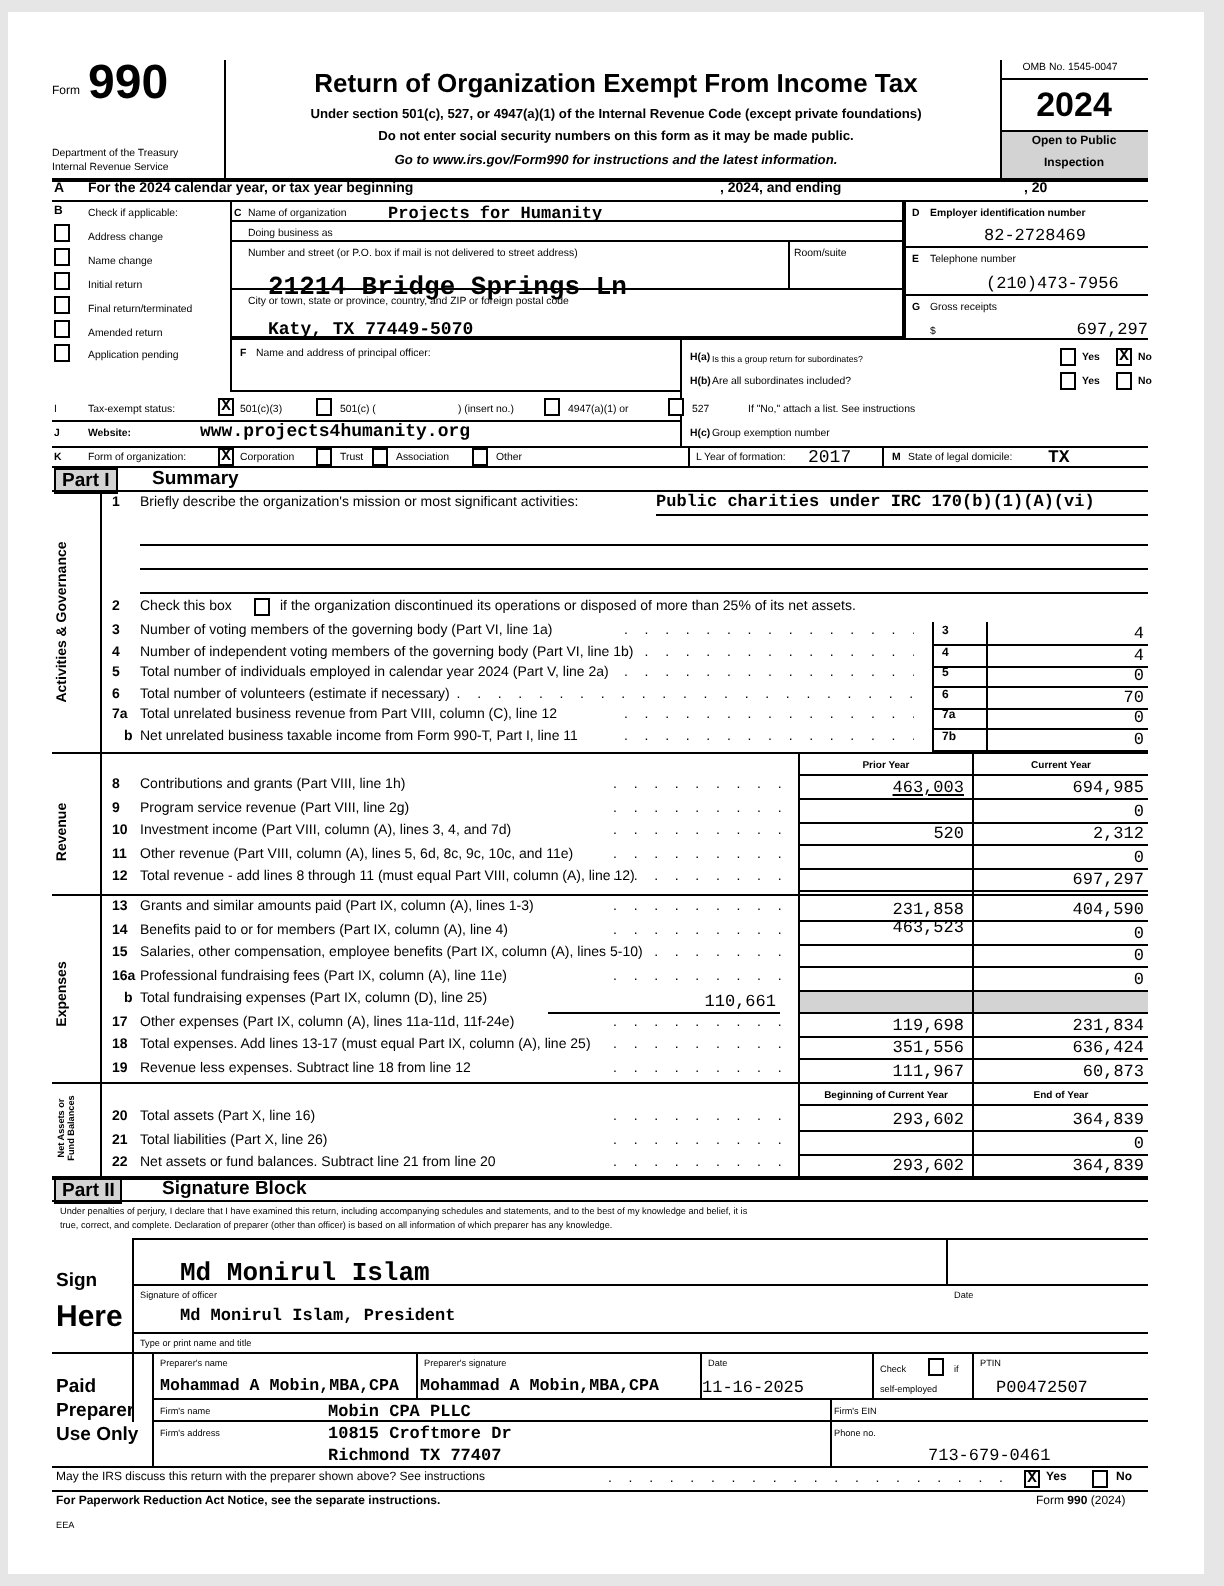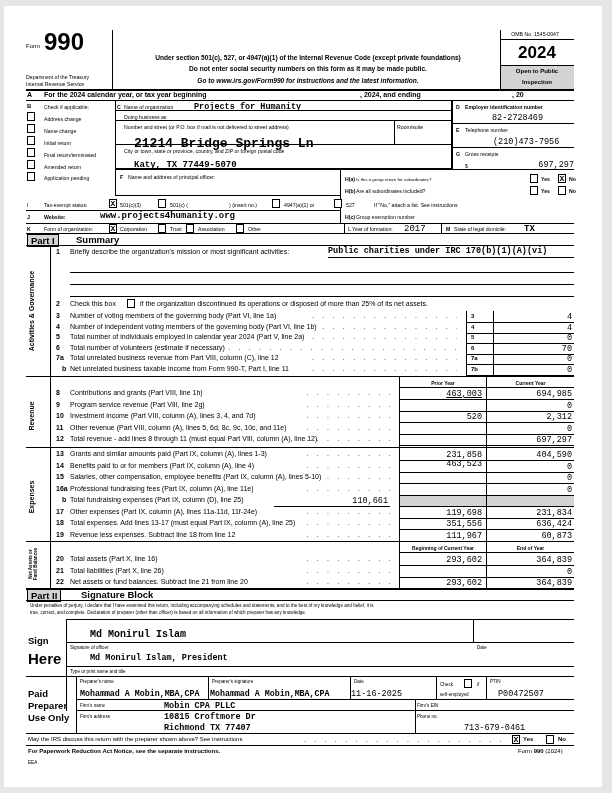--- a/index.html
+++ b/index.html
@@ -29,20 +29,21 @@
 <body>
 
 <div class="page">
 
   <div class="abs t6" style="left:22px;top:37px;">Form</div>
   <div class="abs b" style="left:40px;top:22px;font-size:24px;">990</div>
   <div class="abs t5" style="left:22px;top:68px;">Department of the Treasury</div>
   <div class="abs t5" style="left:22px;top:75px;">Internal Revenue Service</div>
   <div class="vl" style="left:108px;top:24px;height:59px;"></div>
 
+  <div class="abs b" style="left:112px;top:28px;width:384px;text-align:center;font-size:13px;">Return of Organization Exempt From Income Tax</div>
   <div class="abs b" style="left:112px;top:48px;width:384px;text-align:center;font-size:6.6px;">Under section 501(c), 527, or 4947(a)(1) of the Internal Revenue Code (except private foundations)</div>
   <div class="abs b" style="left:112px;top:59px;width:384px;text-align:center;font-size:6.6px;">Do not enter social security numbers on this form as it may be made public.</div>
   <div class="abs b" style="left:112px;top:71px;width:384px;text-align:center;font-size:6.6px;font-style:italic;">Go to www.irs.gov/Form990 for instructions and the latest information.</div>
 
   <div class="vl" style="left:496px;top:24px;height:59px;"></div>
   <div class="abs t5" style="left:496px;top:25px;width:70px;text-align:center;">OMB No. 1545-0047</div>
   <div class="hl" style="left:496px;top:33px;width:74px;"></div>
   <div class="abs b" style="left:496px;top:37px;width:74px;text-align:center;font-size:17px;">2024</div>
   <div class="shade" style="left:497px;top:59px;width:73px;height:24px;"></div>
   <div class="hl" style="left:496px;top:59px;width:74px;"></div>
@@ -210,21 +211,21 @@
   <div class="partlbl" style="left:23px;top:583px;">Part II</div>
   <div class="abs b" style="left:77px;top:583px;font-size:9.5px;">Signature Block</div>
   <div class="hl" style="left:22px;top:594px;width:548px;"></div>
   <div class="abs" style="left:26px;top:597px;font-size:4.6px;white-space:nowrap;">Under penalties of perjury, I declare that I have examined this return, including accompanying schedules and statements, and to the best of my knowledge and belief, it is</div>
   <div class="abs" style="left:26px;top:604px;font-size:4.6px;white-space:nowrap;">true, correct, and complete. Declaration of preparer (other than officer) is based on all information of which preparer has any knowledge.</div>
   <div class="hl" style="left:62px;top:613px;width:508px;"></div>
 
   <div class="abs b" style="left:24px;top:629px;font-size:9.5px;">Sign</div>
   <div class="abs b" style="left:24px;top:644px;font-size:15px;">Here</div>
   <div class="vl" style="left:62px;top:613px;height:92px;"></div>
-  <div class="abs mono b" style="left:86px;top:623px;font-size:10px;">Md Monirul Islam</div>
+  <div class="abs mono b" style="left:86px;top:623px;font-size:13px;">Md Monirul Islam</div>
   <div class="vl" style="left:469px;top:613px;height:24px;"></div>
   <div class="hl" style="left:62px;top:636px;width:508px;"></div>
   <div class="abs" style="left:66px;top:639px;font-size:4.6px;">Signature of officer</div>
   <div class="abs" style="left:473px;top:639px;font-size:4.6px;">Date</div>
   <div class="abs mono b" style="left:86px;top:647px;font-size:8.5px;">Md Monirul Islam, President</div>
   <div class="hl" style="left:62px;top:660px;width:508px;"></div>
   <div class="abs" style="left:66px;top:663px;font-size:4.6px;">Type or print name and title</div>
   <div class="hl" style="left:22px;top:670px;width:548px;"></div>
 
   <div class="abs b" style="left:24px;top:682px;font-size:9.5px;">Paid</div>

